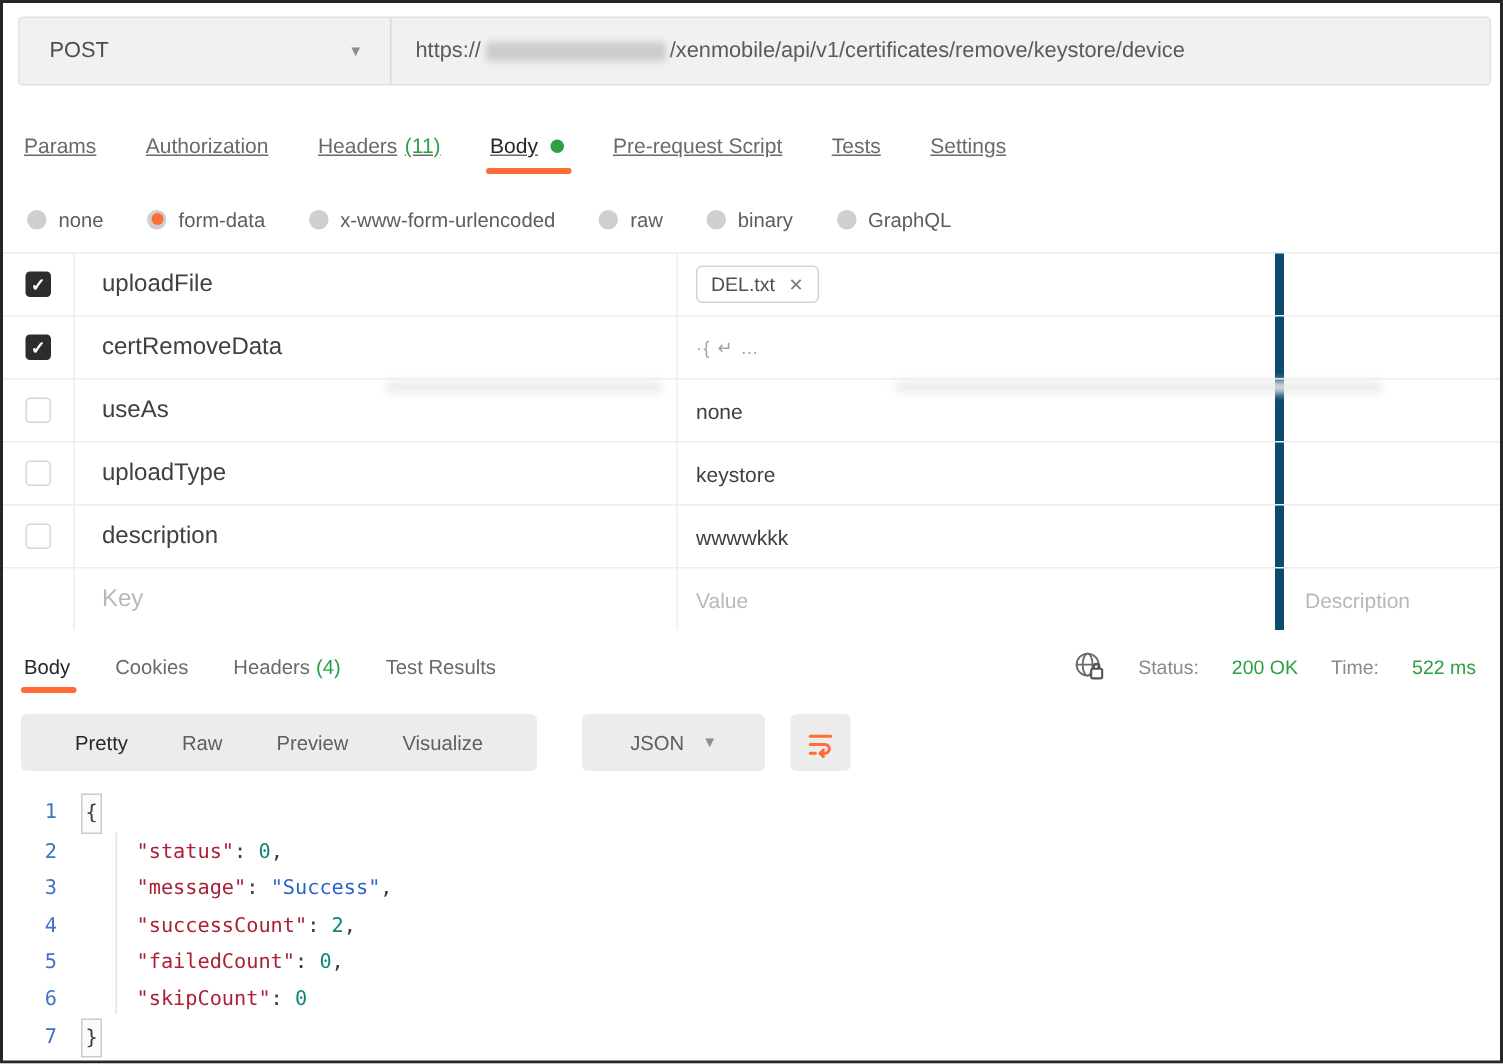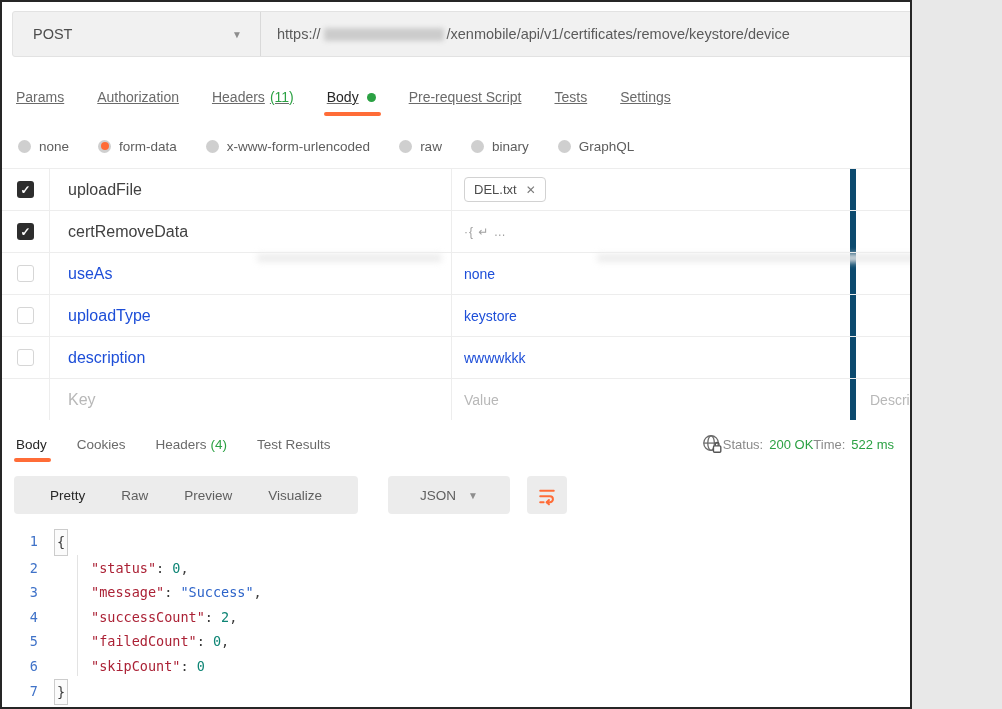--- a/index.html
+++ b/index.html
@@ -1,17 +1,17 @@
 <!DOCTYPE html>
 <html><head>
 <meta charset="utf-8">
 <style>
   * { margin:0; padding:0; box-sizing:border-box; }
   body { background:#e8e8e8; font-family:"Liberation Sans", sans-serif; }
-  .frame { position:relative; width:912px; height:709px; background:#fff;
+  .frame { position:relative; width:1002px; height:709px; background:#fff;
            border:2px solid #262626; overflow:hidden; }
 
   
   .urlbar { position:absolute; left:10px; top:9px; width:982px; height:46px;
             background:#f1f1f1; border:1px solid #e2e2e2; border-radius:3px; display:flex; }
   .method { width:248px; display:flex; align-items:center; justify-content:space-between;
             padding:0 18px 0 20px; border-right:1px solid #d9d9d9; color:#4d4d4d;
             font-size:14.5px; cursor:pointer; }
   .chev { font-size:10px; color:#8d8d8d; }
   .url { flex:1; display:flex; align-items:center; padding-left:16px; color:#5a5a5a;
@@ -46,21 +46,21 @@
   .trow:last-child { height:40px; border-bottom:1px solid #ededed; }
   .c-check { width:48px; display:flex; justify-content:center; align-items:center;
              border-right:1px solid #ededed; }
   .c-key  { width:402px; padding-left:18px; display:flex; align-items:center;
             border-right:1px solid #ededed; font-size:16px; }
   .c-val  { width:404px; padding-left:12px; display:flex; align-items:center;
             border-right:6px solid #0c4a6e; font-size:14px; }
   .c-desc { flex:1; padding-left:14px; display:flex; align-items:center; font-size:14px; }
   .trow.on  .c-key { color:#414141; }
   .trow.on  .c-val { color:#8f8f8f; }
-  .trow.off .c-key, .trow.off .c-val { color:#1d4ed8; }
+  .trow.off .c-key, .trow.off .c-val { color:#404040; }
   .trow.ph .c-key, .trow.ph .c-val, .trow.ph .c-desc { color:#b8b8b8; }
   .cb { width:17px; height:17px; border-radius:3px; cursor:pointer; }
   .cb.checked { background:#2d2d2d; display:flex; align-items:center; justify-content:center; }
   .cb.checked::after { content:"✓"; color:#fff; font-size:12px; font-weight:bold; }
   .cb.unchecked { background:#fff; border:1px solid #d6d6d6; }
   .chip { display:inline-flex; align-items:center; gap:9px; border:1px solid #d2d2d2;
           border-radius:4px; padding:4px 9px; background:#fff; font-size:13px;
           color:#4d4d4d; }
   .chip .x { color:#7b7b7b; font-size:12px; cursor:pointer; }
   .json-preview { font-size:12px; color:#a0a0a0; letter-spacing:1px; }
@@ -71,21 +71,21 @@
   .res-tabs { position:absolute; left:14px; top:430px; display:flex; gap:30px;
               align-items:center; font-size:13.5px; color:#6a6a6a; height:24px; }
   .res-tab { position:relative; cursor:pointer; }
   .res-tab .count { color:#2ba143; margin-left:4px; }
   .res-tab.active { color:#262626; }
   .res-tab.active::after { content:""; position:absolute; left:-2px; right:-4px;
               bottom:-10px; height:3.5px; background:#ff6c37; border-radius:2px; }
   .res-meta { position:absolute; right:16px; top:428px; display:flex; align-items:center;
               font-size:13px; color:#8a8a8a; height:28px; }
   .res-meta .g { color:#2ba143; }
-  .meta-group { display:flex; gap:6px; }
+  .meta-group { display:flex; gap:22px; margin-left:22px; }
   .globe { margin-left:0; display:flex; align-items:center; }
 
   
   .viewbar { position:absolute; left:12px; top:474px; display:flex; align-items:center; }
   .seg { background:#ececec; border-radius:4px; display:flex; height:38px;
          align-items:center; padding:0 18px; }
   .seg-item { padding:0 18px; font-size:13.5px; color:#5f5f5f; cursor:pointer; }
   .seg-item.active { color:#282828; }
   .jsonsel { background:#ececec; border-radius:4px; height:38px; display:flex;
              align-items:center; padding:0 32px; gap:12px; font-size:13.5px;

